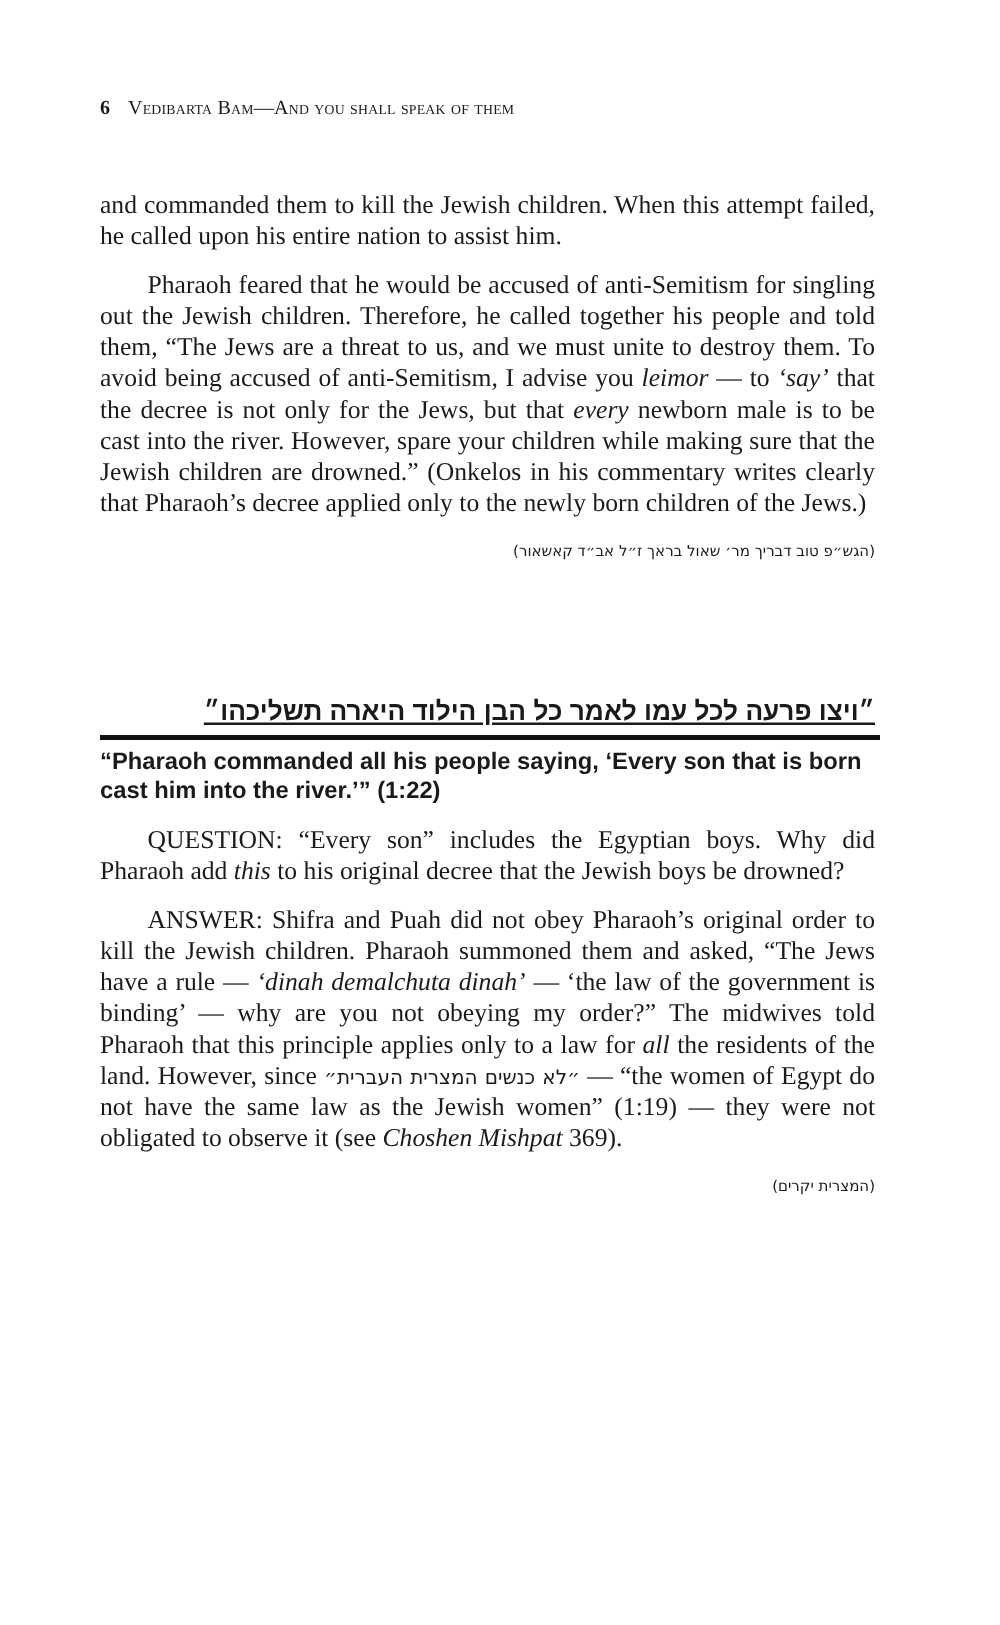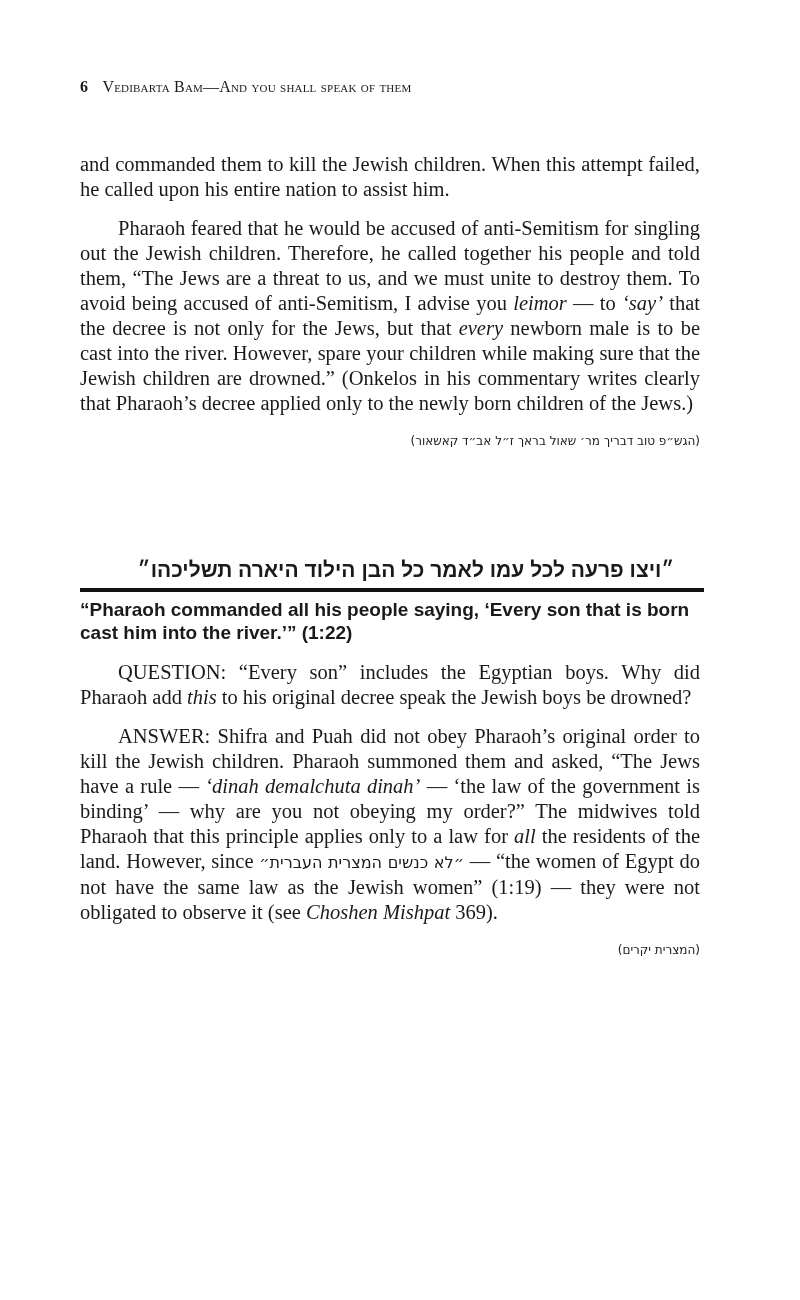--- a/index.html
+++ b/index.html
@@ -6,21 +6,21 @@
     body { width: 800px; height: 1300px; position: relative; overflow: hidden; color: #1a1a1a; }
     .page { position: absolute; left: 80px; top: 0; width: 620px; }
     .running-head { position: absolute; top: 78px; left: 0; font-family: "Liberation Serif", serif; font-size: 16px; letter-spacing: 0.2px; white-space: nowrap; }
     .running-head .pgnum { font-weight: bold; margin-right: 10px; }
     .running-head .title { font-variant: small-caps; }
     .body-text { font-family: "Liberation Serif", serif; font-size: 20.5px; line-height: 25px; text-align: justify; margin: 0; }
     .para { margin: 0 0 14px 0; text-indent: 38px; }
     .para.noindent { text-indent: 0; }
     .block1 { position: absolute; top: 152px; left: 0; width: 620px; }
     .source { font-family: "DejaVu Sans", sans-serif; font-size: 12px; text-align: right; direction: rtl; margin-top: 18px; }
-    .heb-heading { position: absolute; top: 558px; left: 16px; width: 620px; font-family: "Liberation Sans", sans-serif; font-weight: bold; font-size: 21px; text-align: center; direction: rtl; padding-right: 2px; }
+    .heb-heading { position: absolute; top: 558px; left: 0; width: 620px; font-family: "Liberation Sans", sans-serif; font-weight: bold; font-size: 21px; text-align: right; direction: rtl; padding-right: 2px; text-decoration: underline; }
     .rule { position: absolute; top: 588px; left: 0; width: 624px; height: 4px; background: #111; }
     .verse { position: absolute; top: 598px; left: 0; width: 620px; font-family: "Liberation Sans", sans-serif; font-weight: bold; font-size: 19px; line-height: 23px; }
     .block2 { position: absolute; top: 660px; left: 0; width: 620px; }
     em { font-style: italic; }
     .heb-inline { font-family: "DejaVu Sans", sans-serif; font-size: 16px; }
   </style>
 </head>
 <body>
 
 <div class="page">
@@ -34,18 +34,18 @@
     <p class="body-text para noindent">and commanded them to kill the Jewish children. When this attempt failed, he called upon his entire nation to assist him.</p>
     <p class="body-text para"><span>Pharaoh feared that he would be accused of anti-Semitism for singling out the Jewish children. Therefore, he called together his people and told them, “The Jews are a threat to us, and we must unite to destroy them. To avoid being accused of anti-Semitism, I advise you </span><em>leimor</em><span> — to </span><em>‘say’</em><span> that the decree is not only for the Jews, but that </span><em>every</em><span> newborn male is to be cast into the river. However, spare your children while making sure that the Jewish children are drowned.” (Onkelos in his commentary writes clearly that Pharaoh’s decree applied only to the newly born children of the Jews.)</span></p>
     <div class="source">(הגש״פ טוב דבריך מר׳ שאול בראך ז״ל אב״ד קאשאור)</div>
   </div>
 
   <div class="heb-heading">״ויצו פרעה לכל עמו לאמר כל הבן הילוד היארה תשליכהו״</div>
   <div class="rule"></div>
   <div class="verse">“Pharaoh commanded all his people saying, ‘Every son that is born cast him into the river.’” (1:22)</div>
 
   <div class="block2">
-    <p class="body-text para"><span>QUESTION: “Every son” includes the Egyptian boys. Why did Pharaoh add </span><em>this</em><span> to his original decree speak the Jewish boys be drowned?</span></p>
+    <p class="body-text para"><span>QUESTION: “Every son” includes the Egyptian boys. Why did Pharaoh add </span><em>this</em><span> to his original decree that the Jewish boys be drowned?</span></p>
     <p class="body-text para"><span>ANSWER: Shifra and Puah did not obey Pharaoh’s original order to kill the Jewish children. Pharaoh summoned them and asked, “The Jews have a rule — </span><em>‘dinah demalchuta dinah’</em><span> — ‘the law of the government is binding’ — why are you not obeying my order?” The midwives told Pharaoh that this principle applies only to a law for </span><em>all</em><span> the residents of the land. However, since </span><span class="heb-inline" dir="rtl">״לא כנשים המצרית העברית״</span><span> — “the women of Egypt do not have the same law as the Jewish women” (1:19) — they were not obligated to observe it (see </span><em>Choshen Mishpat</em><span> 369).</span></p>
     <div class="source">(המצרית יקרים)</div>
   </div>
 
 </div>
 
 </body></html>

